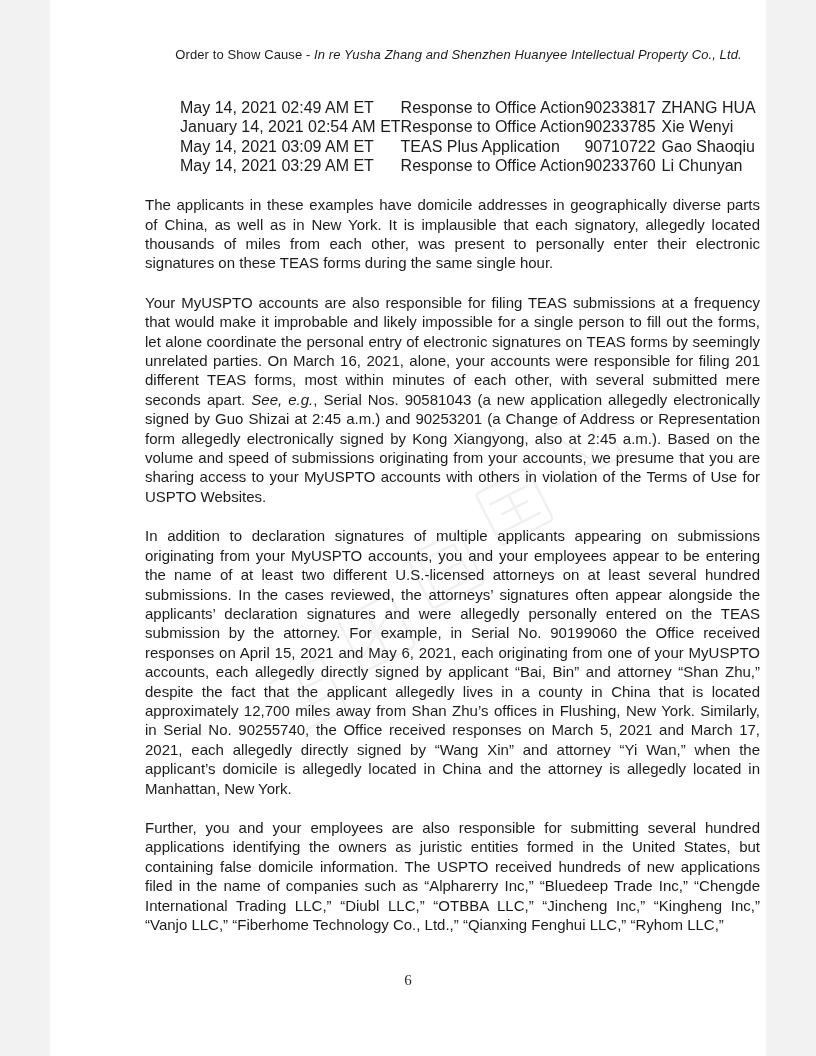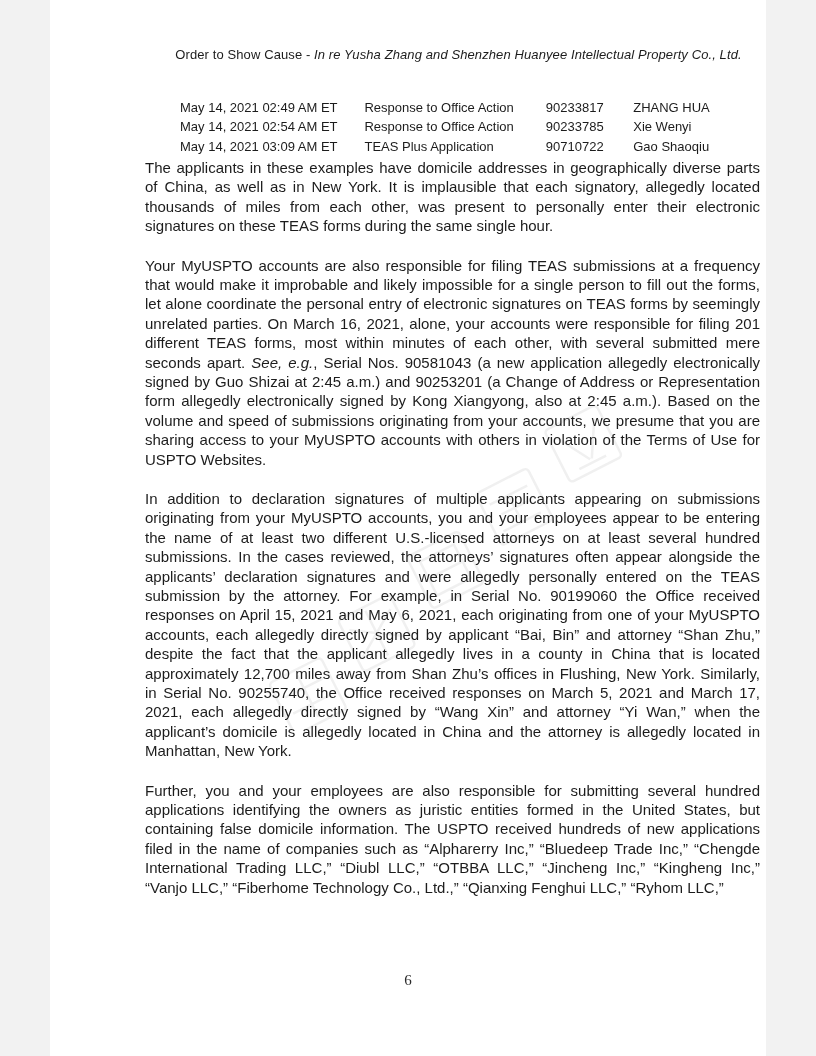--- a/index.html
+++ b/index.html
@@ -21,22 +21,22 @@
     text-align: center;
     font-size: 13px;
     letter-spacing: 0.1px;
     margin-bottom: 36px;
     white-space: nowrap;
   }
   .doc-header .case-name { font-style: italic; }
   table.submissions {
     border-collapse: collapse;
     margin-left: 35px;
-    margin-bottom: 2px;
-    font-size: 13px;
+    margin-bottom: 20px;
+    font-size: 16px;
   }
   table.submissions td {
     padding: 0;
     height: 19.3px;
     line-height: 19.3px;
     vertical-align: middle;
     white-space: nowrap;
   }
   td.col-datetime { width: 185px; }
   td.col-doctype  { width: 182px; }
@@ -101,30 +101,36 @@
 
     <table class="submissions">
       <tbody>
         <tr>
           <td class="col-datetime">May 14, 2021 02:49 AM ET</td>
           <td class="col-doctype">Response to Office Action</td>
           <td class="col-serial">90233817</td>
           <td class="col-name">ZHANG HUA</td>
         </tr>
         <tr>
-          <td class="col-datetime">May 14, 2021 02:54 AM ET</td>
+          <td class="col-datetime">January 14, 2021 02:54 AM ET</td>
           <td class="col-doctype">Response to Office Action</td>
           <td class="col-serial">90233785</td>
           <td class="col-name">Xie Wenyi</td>
         </tr>
         <tr>
           <td class="col-datetime">May 14, 2021 03:09 AM ET</td>
           <td class="col-doctype">TEAS Plus Application</td>
           <td class="col-serial">90710722</td>
           <td class="col-name">Gao Shaoqiu</td>
+        </tr>
+        <tr>
+          <td class="col-datetime">May 14, 2021 03:29 AM ET</td>
+          <td class="col-doctype">Response to Office Action</td>
+          <td class="col-serial">90233760</td>
+          <td class="col-name">Li Chunyan</td>
         </tr>
       </tbody>
     </table>
 
     <div class="body-text">
       <p>The applicants in these examples have domicile addresses in geographically diverse parts of China, as well as in New York. It is implausible that each signatory, allegedly located thousands of miles from each other, was present to personally enter their electronic signatures on these TEAS forms during the same single hour.</p>
       <p><span>Your MyUSPTO accounts are also responsible for filing TEAS submissions at a frequency that would make it improbable and likely impossible for a single person to fill out the forms, let alone coordinate the personal entry of electronic signatures on TEAS forms by seemingly unrelated parties. On March 16, 2021, alone, your accounts were responsible for filing 201 different TEAS forms, most within minutes of each other, with several submitted mere seconds apart. </span><span class="cite-italic">See, e.g.</span><span>, Serial Nos. 90581043 (a new application allegedly electronically signed by Guo Shizai at 2:45 a.m.) and 90253201 (a Change of Address or Representation form allegedly electronically signed by Kong Xiangyong, also at 2:45 a.m.). Based on the volume and speed of submissions originating from your accounts, we presume that you are sharing access to your MyUSPTO accounts with others in violation of the Terms of Use for USPTO Websites.</span></p>
       <p>In addition to declaration signatures of multiple applicants appearing on submissions originating from your MyUSPTO accounts, you and your employees appear to be entering the name of at least two different U.S.-licensed attorneys on at least several hundred submissions. In the cases reviewed, the attorneys’ signatures often appear alongside the applicants’ declaration signatures and were allegedly personally entered on the TEAS submission by the attorney. For example, in Serial No. 90199060 the Office received responses on April 15, 2021 and May 6, 2021, each originating from one of your MyUSPTO accounts, each allegedly directly signed by applicant “Bai, Bin” and attorney “Shan Zhu,” despite the fact that the applicant allegedly lives in a county in China that is located approximately 12,700 miles away from Shan Zhu’s offices in Flushing, New York. Similarly, in Serial No. 90255740, the Office received responses on March 5, 2021 and March 17, 2021, each allegedly directly signed by “Wang Xin” and attorney “Yi Wan,” when the applicant’s domicile is allegedly located in China and the attorney is allegedly located in Manhattan, New York.</p>
       <p>Further, you and your employees are also responsible for submitting several hundred applications identifying the owners as juristic entities formed in the United States, but containing false domicile information. The USPTO received hundreds of new applications filed in the name of companies such as “Alpharerry Inc,” “Bluedeep Trade Inc,” “Chengde International Trading LLC,” “Diubl LLC,” “OTBBA LLC,” “Jincheng Inc,” “Kingheng Inc,” “Vanjo LLC,” “Fiberhome Technology Co., Ltd.,” “Qianxing Fenghui LLC,” “Ryhom LLC,”</p>
     </div>

